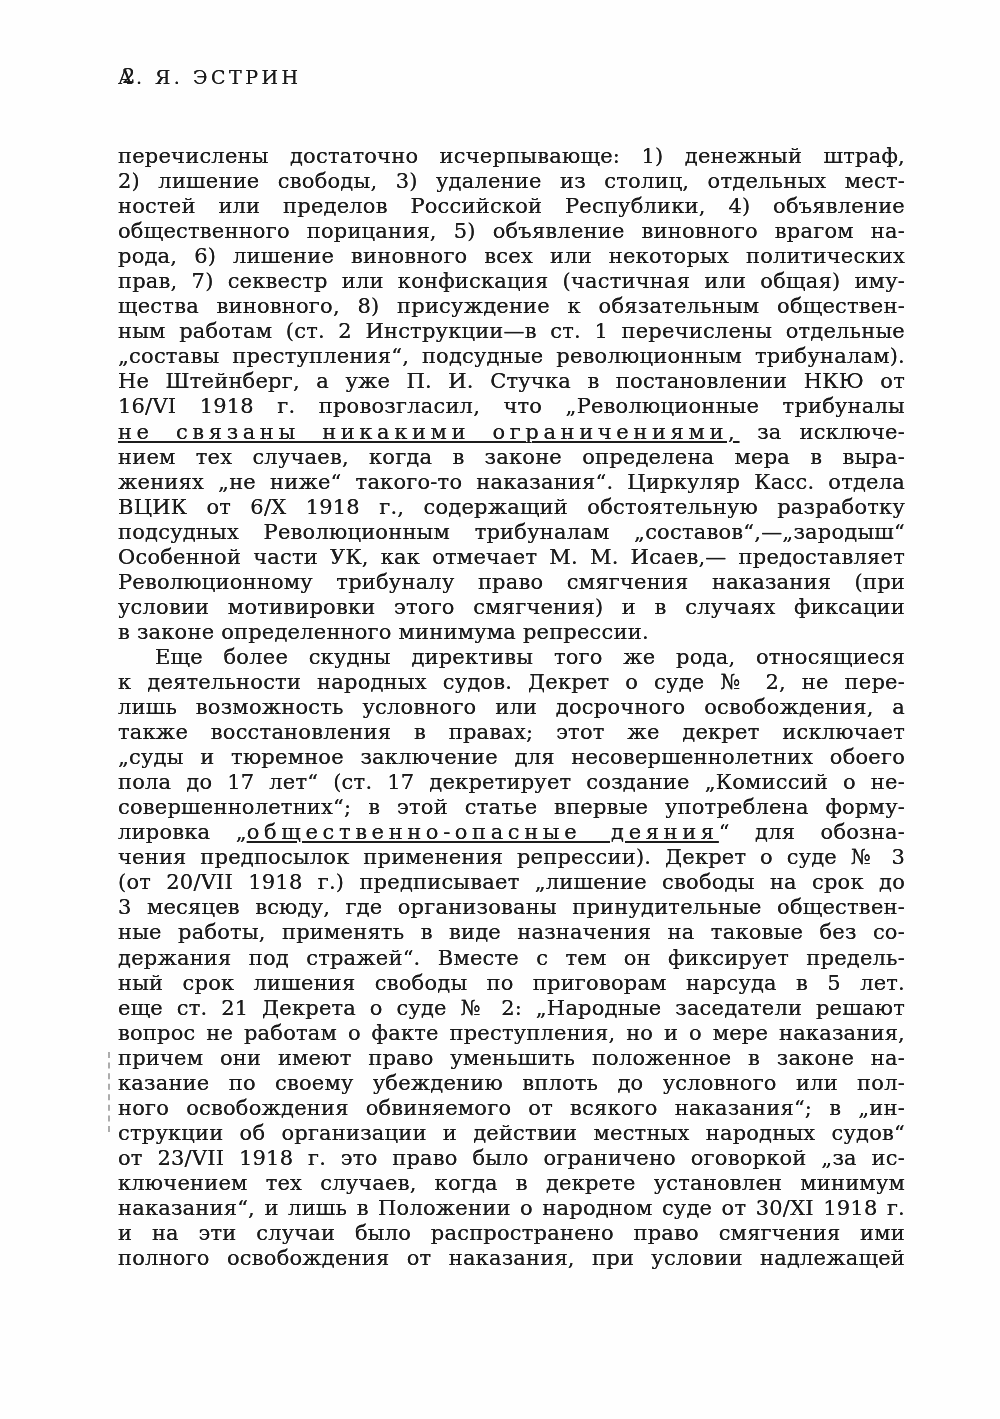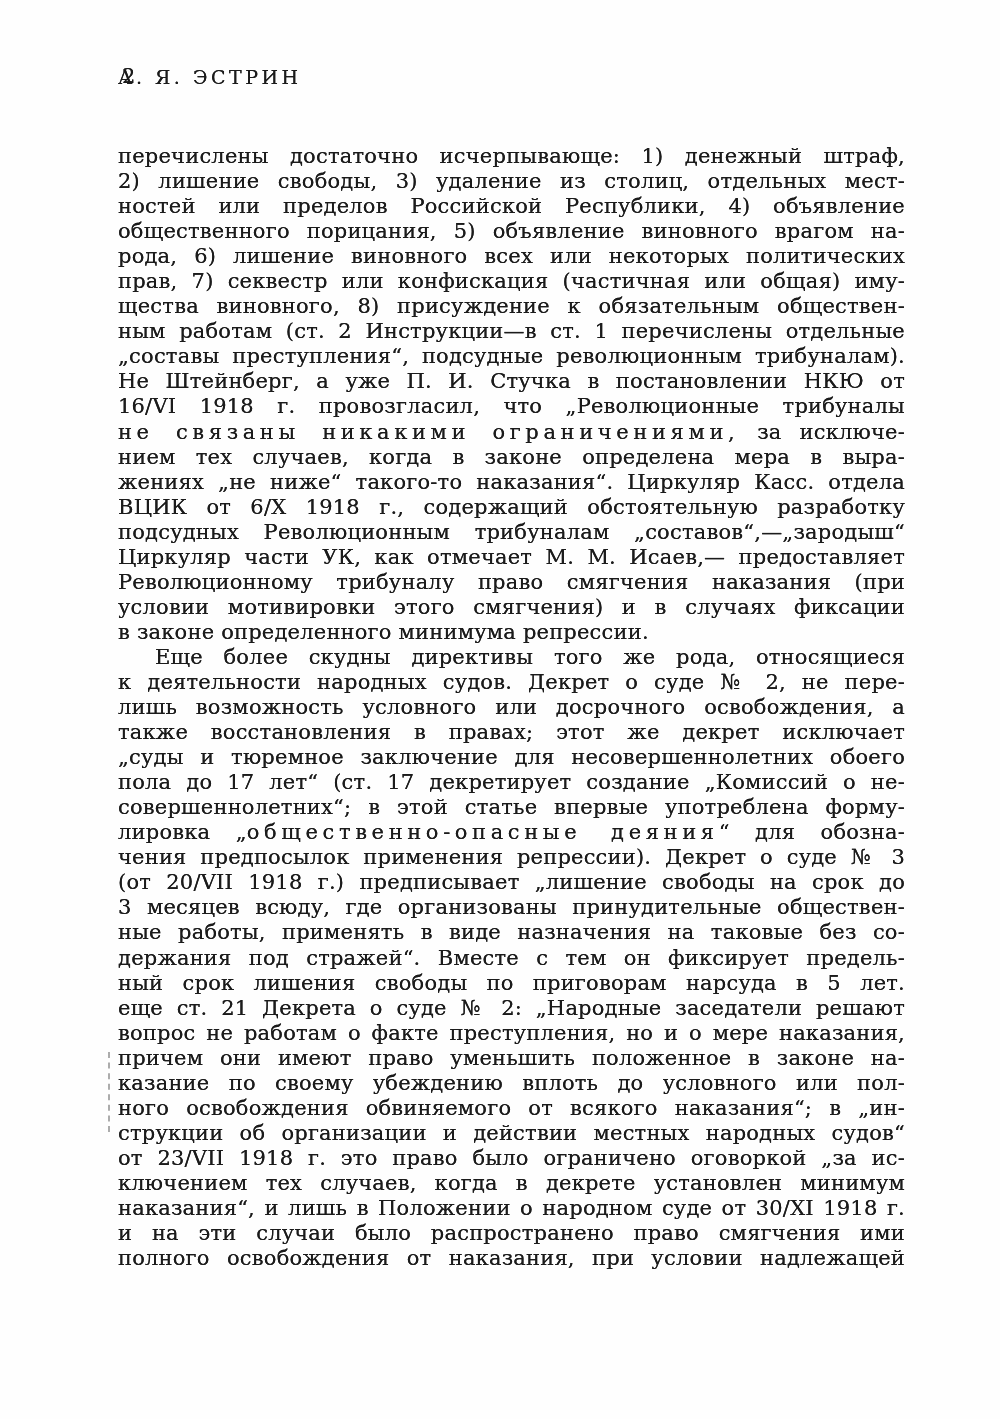--- a/index.html
+++ b/index.html
@@ -55,20 +55,21 @@
     text-align-last: justify;
     overflow: hidden;
     white-space: nowrap;
     text-shadow: 0 0 0.6px rgba(20,20,20,0.9);
     letter-spacing: 0.2px;
   }
   .line.indent { text-indent: 37px; }
   .line.flush  { text-align-last: left; }
   .sperr {
     letter-spacing: 0.22em;
+    text-decoration: underline;
   }
   .margin-mark {
     position: absolute;
     left: 108px;
     top: 1052px;
     height: 80px;
     width: 0;
     border-left: 2px dashed #6a6a6a;
     opacity: 0.55;
   }
@@ -95,21 +96,21 @@
       <div class="line"><span>щества виновного, 8) присуждение к обязательным обществен-</span></div>
       <div class="line"><span>ным работам (ст. 2 Инструкции—в ст. 1 перечислены отдельные</span></div>
       <div class="line"><span>„составы преступления“, подсудные революционным трибуналам).</span></div>
       <div class="line"><span>Не Штейнберг, а уже П. И. Стучка в постановлении НКЮ от</span></div>
       <div class="line"><span>16/VI 1918 г. провозгласил, что „Революционные трибуналы</span></div>
       <div class="line"><span></span><span class="sperr">не связаны никакими ограничениями,</span><span> за исключе-</span></div>
       <div class="line"><span>нием тех случаев, когда в законе определена мера в выра-</span></div>
       <div class="line"><span>жениях „не ниже“ такого-то наказания“. Циркуляр Касс. отдела</span></div>
       <div class="line"><span>ВЦИК от 6/X 1918 г., содержащий обстоятельную разработку</span></div>
       <div class="line"><span>подсудных Революционным трибуналам „составов“,—„зародыш“</span></div>
-      <div class="line"><span>Циркуляр части УК, как отмечает М. М. Исаев,— предоставляет</span></div>
+      <div class="line"><span>Особенной части УК, как отмечает М. М. Исаев,— предоставляет</span></div>
       <div class="line"><span>Революционному трибуналу право смягчения наказания (при</span></div>
       <div class="line"><span>условии мотивировки этого смягчения) и в случаях фиксации</span></div>
       <div class="line flush"><span>в законе определенного минимума репрессии.</span></div>
       <div class="line indent"><span>Еще более скудны директивы того же рода, относящиеся</span></div>
       <div class="line"><span>к деятельности народных судов. Декрет о суде № 2, не пере-</span></div>
       <div class="line"><span>лишь возможность условного или досрочного освобождения, а</span></div>
       <div class="line"><span>также восстановления в правах; этот же декрет исключает</span></div>
       <div class="line"><span>„суды и тюремное заключение для несовершеннолетних обоего</span></div>
       <div class="line"><span>пола до 17 лет“ (ст. 17 декретирует создание „Комиссий о не-</span></div>
       <div class="line"><span>совершеннолетних“; в этой статье впервые употреблена форму-</span></div>

